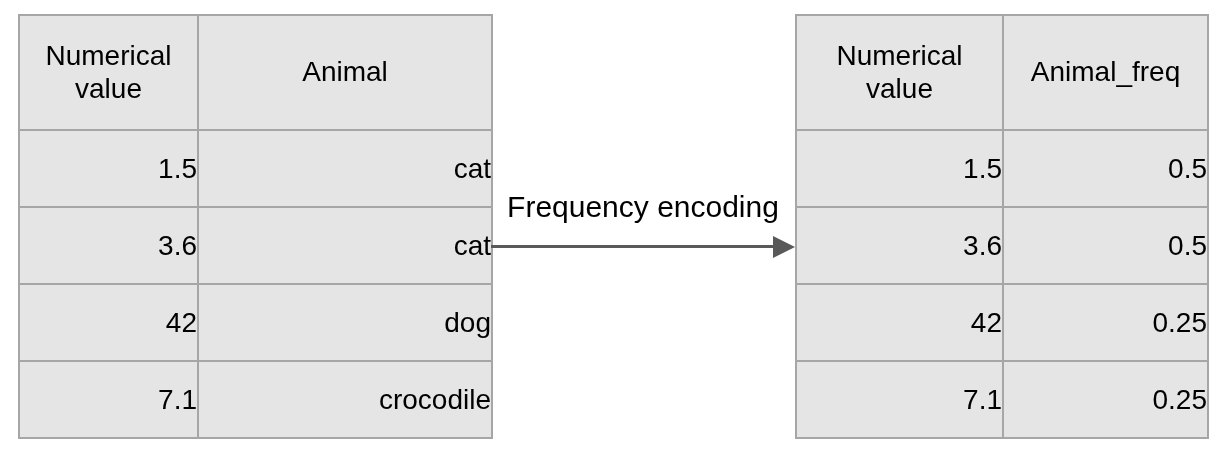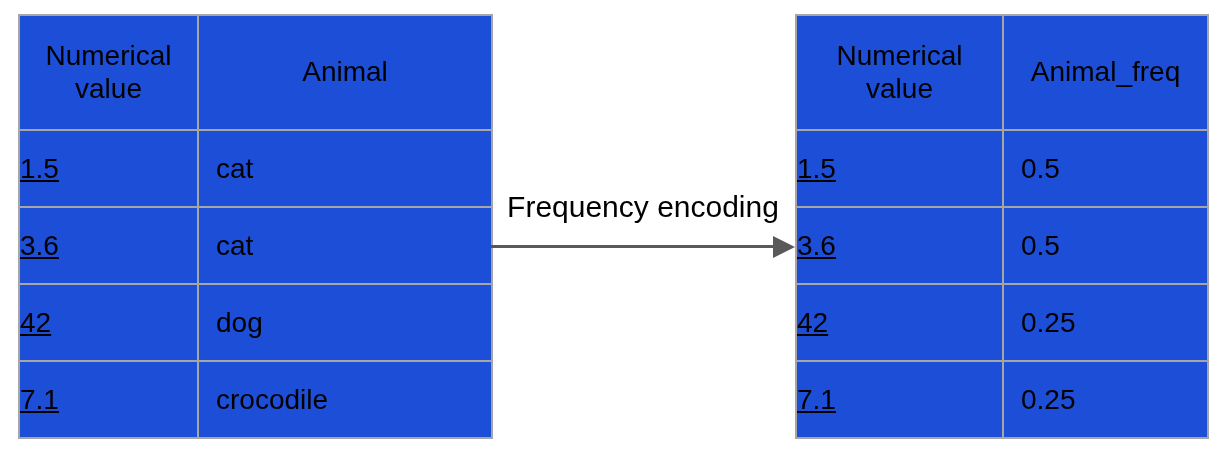--- a/index.html
+++ b/index.html
@@ -13,39 +13,39 @@
     position: relative;
     width: 1222px;
     height: 462px;
     background: #ffffff;
     overflow: hidden;
   }
   table.tbl {
     position: absolute;
     border-collapse: collapse;
     table-layout: fixed;
-    background: #1d4ed8;
+    background: #e5e5e5;
     padding-left: 14px;
   }
   .tbl th, .tbl td {
     border: 2px solid #a6a6a6;
     font-size: 28px;
     font-weight: 400;
     vertical-align: middle;
     padding: 0;
     overflow: hidden;
   }
   .tbl th {
     text-align: center;
     line-height: 1.15;
   }
   .tbl tr.hdr   { height: 115px; }
   .tbl tr.row   { height: 77px; }
-  .tbl td.num   { text-align: left; text-decoration: underline; }
-  .tbl td.txt   { text-align: left; padding-left: 17px; }
+  .tbl td.num   { text-align: right; }
+  .tbl td.txt   { text-align: right; padding-left: 17px; }
   .wrap-narrow  { display: inline-block; max-width: 150px; }
 
   .tbl-left  { left: 18px;  top: 14px; width: 473px; height: 423px; }
   .tbl-left  col.c1 { width: 179px; }
   .tbl-left  col.c2 { width: 294px; }
 
   .tbl-right { left: 795px; top: 14px; width: 412px; height: 423px; }
   .tbl-right col.c1 { width: 207px; }
   .tbl-right col.c2 { width: 205px; }
 

